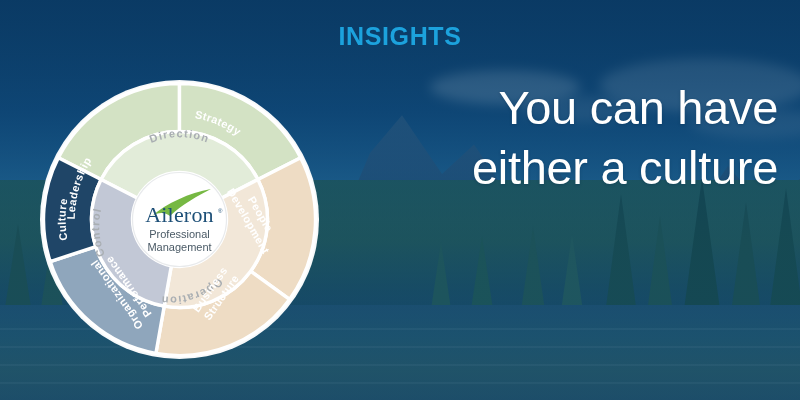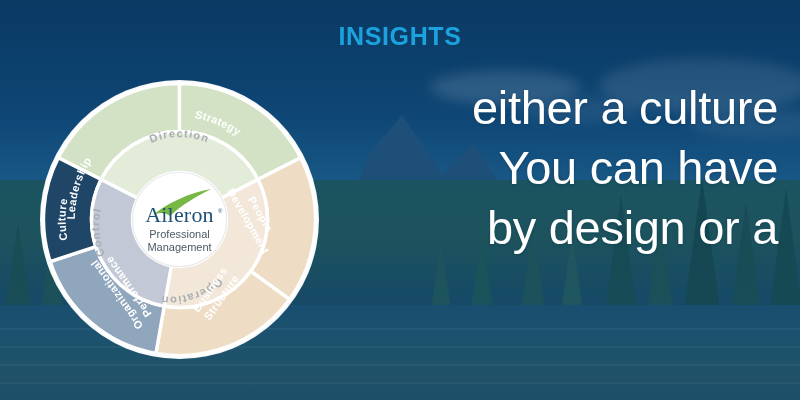--- a/index.html
+++ b/index.html
@@ -94,23 +94,22 @@
     <div class="ripple" style="bottom:34px;"></div>
     <div class="ripple" style="bottom:52px;"></div>
     <div class="ripple" style="bottom:70px;"></div>
   </div>
 
   <div id="wash"></div>
 
   <div id="insights" style="color: rgb(28, 162, 221);">INSIGHTS</div>
 
   <div id="quote" style="color: rgb(255, 255, 255);">
+    <div>You can have</div>
     <div>either a culture</div>
-    <div>You can have</div>
-    <div>by design or a</div>
   </div>
 
   <div id="wheel">
     <svg width="281" height="281" viewBox="0 0 281 281" aria-hidden="true">
       <defs>
 
         <path id="p-leadership" d="M 45.5,184.5 A 110,110 0 0 1 84.2,48.6"></path>
         <path id="p-strategy" d="M 103,42.3 A 110,110 0 0 1 233.5,96.5"></path>
         <path id="p-people" d="M 239,110 A 110,110 0 0 1 222,214"></path>
         <path id="p-business" d="M 209,226 A 110,110 0 0 1 112.5,246.4"></path>

